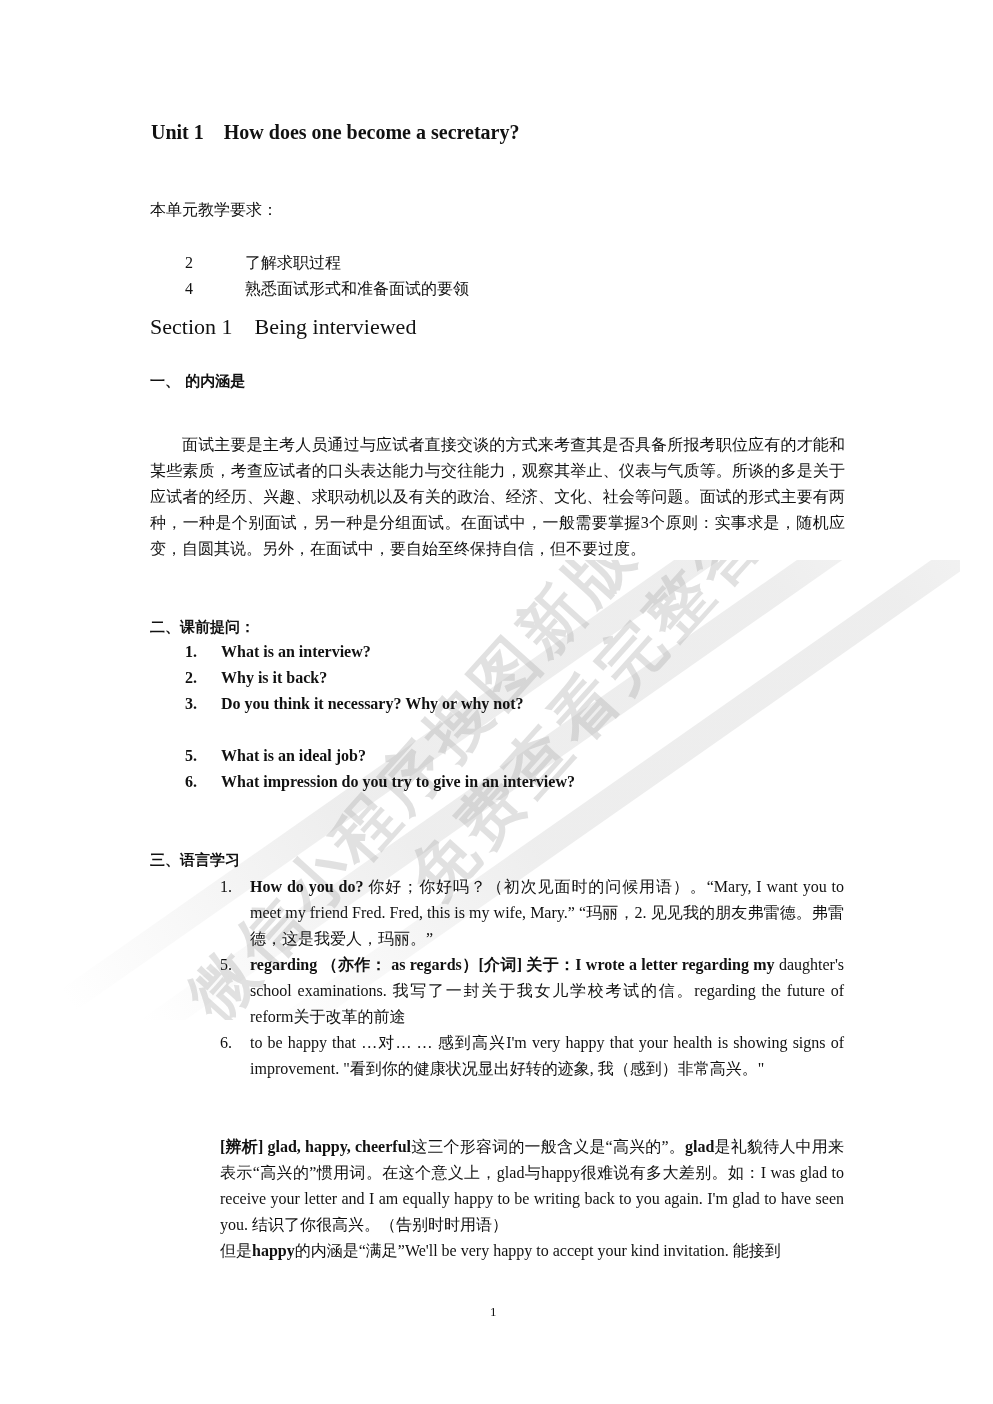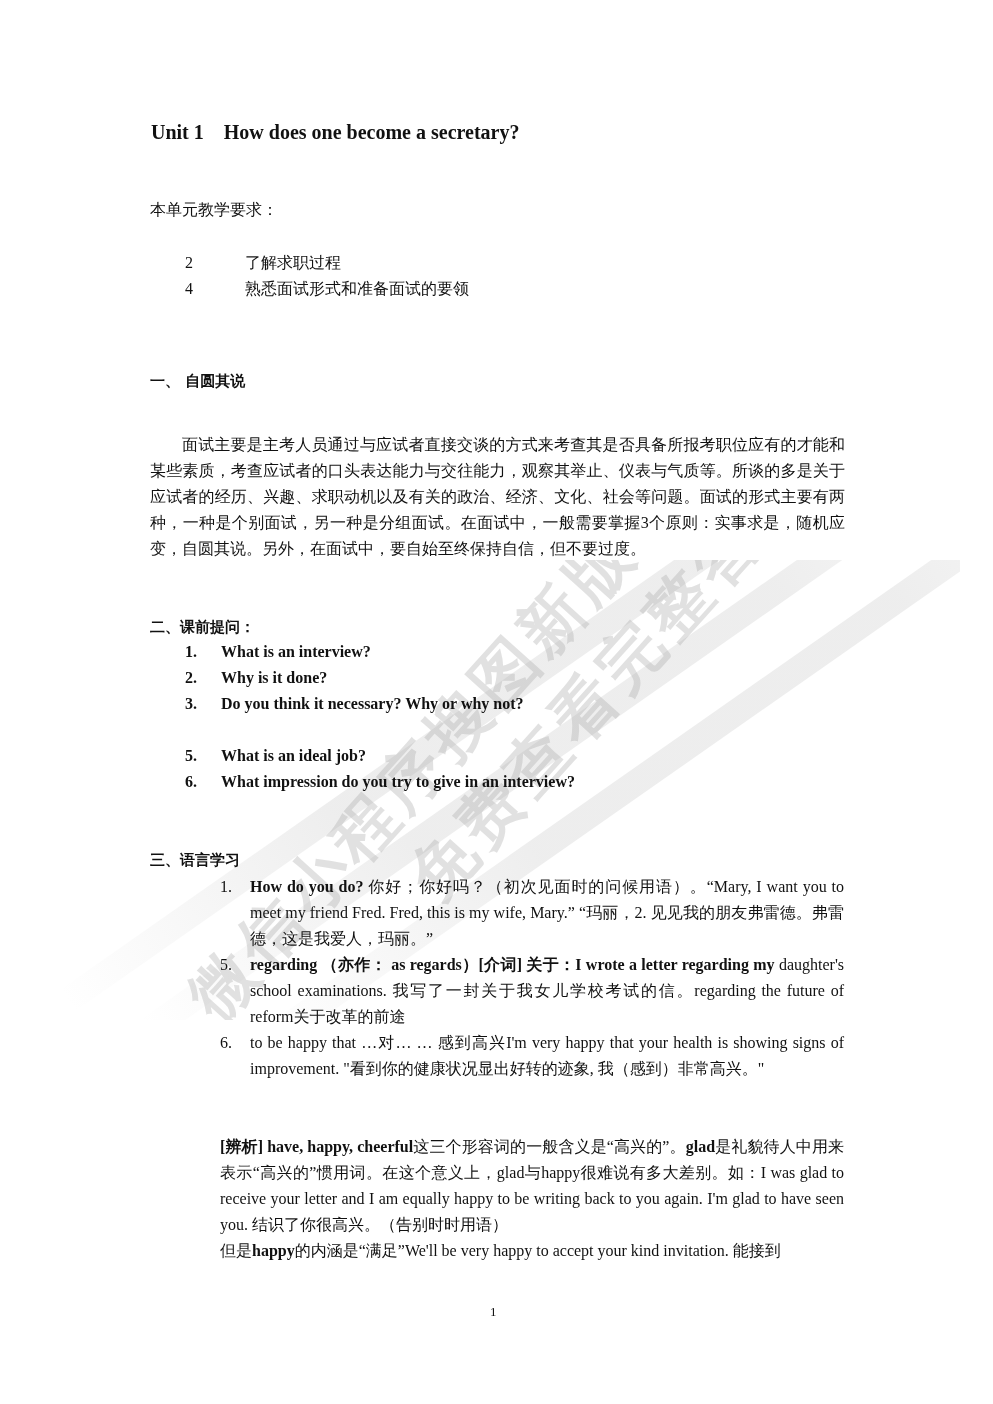--- a/index.html
+++ b/index.html
@@ -42,43 +42,44 @@
   <h1 class="unit-title">Unit 1    How does one become a secretary?</h1>
 
   <div class="abs req-label">本单元教学要求：</div>
   <div class="req-row" style="top:253px;">
     <span class="num">2</span><span>了解求职过程</span>
   </div>
   <div class="req-row" style="top:279px;">
     <span class="num">4</span><span>熟悉面试形式和准备面试的要领</span>
   </div>
 
+  <div class="abs section-title">Section 1    Being interviewed</div>
 
-  <div class="abs h-cn" style="left:150px; top:372px;">一、 自圆其说</div>
+  <div class="abs h-cn" style="left:150px; top:372px;">一、 的内涵是</div>
   <div class="para" style="top:432px; text-indent:32px;">面试主要是主考人员通过与应试者直接交谈的方式来考查其是否具备所报考职位应有的才能和某些素质，考查应试者的口头表达能力与交往能力，观察其举止、仪表与气质等。所谈的多是关于应试者的经历、兴趣、求职动机以及有关的政治、经济、文化、社会等问题。面试的形式主要有两种，一种是个别面试，另一种是分组面试。在面试中，一般需要掌握3个原则：实事求是，随机应变，自圆其说。另外，在面试中，要自始至终保持自信，但不要过度。</div>
 
   <div class="abs h-cn" style="left:150px; top:618px;">二、课前提问：</div>
   <div class="q-row" style="top:643px;"><span class="num">1.</span><span>What is an interview?</span></div>
-  <div class="q-row" style="top:669px;"><span class="num">2.</span><span>Why is it done?</span></div>
+  <div class="q-row" style="top:669px;"><span class="num">2.</span><span>Why is it back?</span></div>
   <div class="q-row" style="top:695px;"><span class="num">3.</span><span>Do you think it necessary? Why or why not?</span></div>
   <div class="q-row" style="top:747px;"><span class="num">5.</span><span>What is an ideal job?</span></div>
   <div class="q-row" style="top:773px;"><span class="num">6.</span><span>What impression do you try to give in an interview?</span></div>
 
   <div class="abs h-cn" style="left:150px; top:851px;">三、语言学习</div>
 
   <div class="lang-item" style="top:874px;">
     <span class="num">1.</span>
     <span class="body"><b>How do you do?</b><span> 你好；你好吗？（初次见面时的问候用语）。“Mary, I want you to meet my friend Fred. Fred, this is my wife, Mary.” “玛丽，2. 见见我的朋友弗雷德。弗雷德，这是我爱人，玛丽。”</span></span>
   </div>
   <div class="lang-item" style="top:952px;">
     <span class="num">5.</span>
     <span class="body"><b>regarding （亦作： as regards）[介词] 关于：I wrote a letter regarding my</b><span> daughter's school examinations. 我写了一封关于我女儿学校考试的信。regarding the future of reform关于改革的前途</span></span>
   </div>
   <div class="lang-item" style="top:1030px;">
     <span class="num">6.</span>
     <span class="body"><span>to be happy that …对… … 感到高兴I'm very happy that your health is showing signs of improvement. "看到你的健康状况显出好转的迹象, 我（感到）非常高兴。"</span></span>
   </div>
 
-  <div class="note" style="top:1134px;"><b>[辨析] have, happy, cheerful</b><span>这三个形容词的一般含义是“高兴的”。</span><b>glad</b><span>是礼貌待人中用来表示“高兴的”惯用词。在这个意义上，glad与happy很难说有多大差别。如：I was glad to receive your letter and I am equally happy to be writing back to you again. I'm glad to have seen you. 结识了你很高兴。（告别时时用语）</span></div>
+  <div class="note" style="top:1134px;"><b>[辨析] glad, happy, cheerful</b><span>这三个形容词的一般含义是“高兴的”。</span><b>glad</b><span>是礼貌待人中用来表示“高兴的”惯用词。在这个意义上，glad与happy很难说有多大差别。如：I was glad to receive your letter and I am equally happy to be writing back to you again. I'm glad to have seen you. 结识了你很高兴。（告别时时用语）</span></div>
   <div class="note" style="top:1238px;"><span>但是</span><b>happy</b><span>的内涵是“满足”We'll be very happy to accept your kind invitation. 能接到</span></div>
 
   <div class="page-num">1</div>
 </div>
 
 </body></html>

